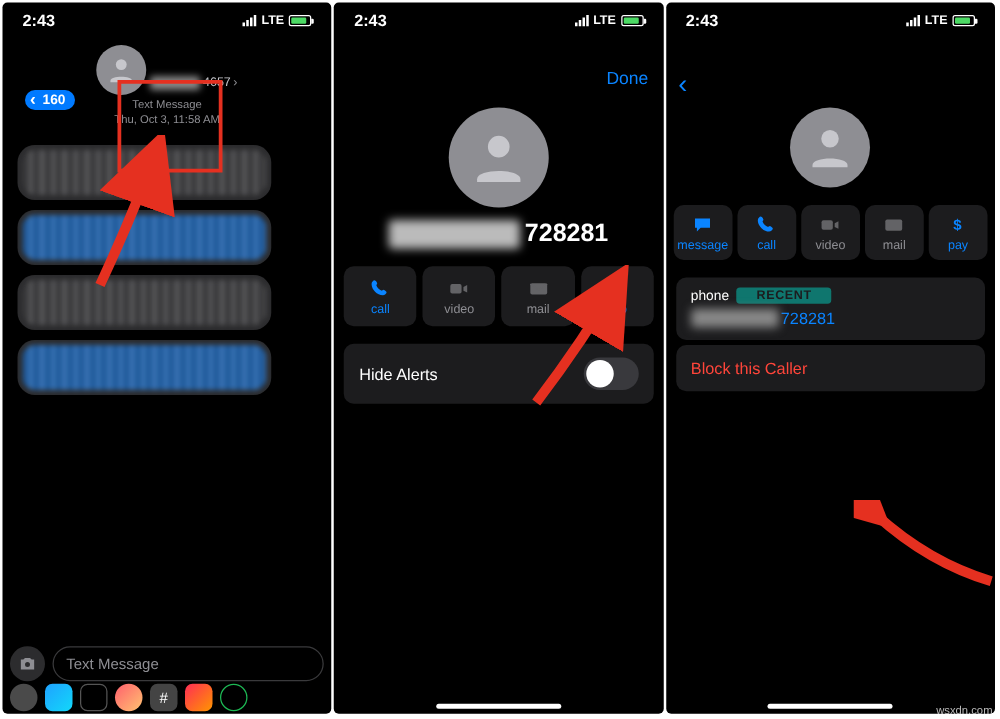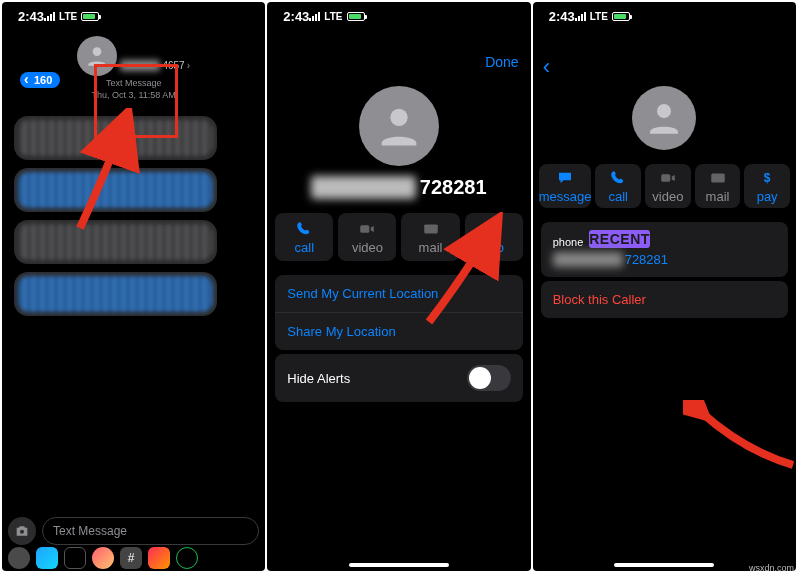--- a/index.html
+++ b/index.html
@@ -24,20 +24,21 @@
     background: #000;
     border-radius: 4px;
     color: #fff;
     position: relative;
     overflow: hidden;
     font-size: 11px;
   }
   
   .status {
     display: flex;
+    justify-content: space-between;
     align-items: center;
     height: 28px;
     padding: 0 16px;
   }
   .status-left { font-weight: 600; font-size: 13px; }
   .status-right { display: flex; align-items: center; gap: 4px; font-size: 10px; font-weight: 600; }
   .sig { display: inline-flex; gap: 1px; align-items: flex-end; }
   .sig span { width: 2px; background: #fff; display: inline-block; }
   .sig span:nth-child(1){height:3px}.sig span:nth-child(2){height:5px}.sig span:nth-child(3){height:7px}.sig span:nth-child(4){height:9px}
   .batt { display:inline-block; width:18px; height:9px; border:1px solid #fff; border-radius:2px; position:relative; }
@@ -87,42 +88,42 @@
   .ai7{background:#000;border:1px solid #1db954;border-radius:50%;}
 
   
   .s2-done{position:absolute;right:12px;top:52px;color:#0a84ff;font-size:14px;font-weight:500;}
   .s2-avatar{margin-top:56px;text-align:center;}
   .s2-name{color:#fff;font-size:20px;font-weight:600;text-align:center;margin-top:10px;display:flex;align-items:center;justify-content:center;gap:4px;}
   .s2-name .blur{filter:blur(4px);background:#bbb;color:transparent;padding:0 30px;border-radius:3px;}
   .action-row{display:flex;gap:5px;padding:14px 8px 10px;}
   .action{flex:1;background:#1c1c1e;border-radius:8px;height:48px;display:flex;flex-direction:column;align-items:center;justify-content:center;gap:2px;}
   .action svg{width:18px;height:18px;}
-  .action .lbl{font-size:13px;color:#8e8e93;}
+  .action .lbl{font-size:10px;color:#8e8e93;}
   .action.on svg{fill:#0a84ff;}
   .action.on .lbl{color:#0a84ff;}
   .action.off svg{fill:#636366;}
   .card{background:#1c1c1e;margin:4px 8px;border-radius:8px;}
   .row{padding:11px 12px;color:#0a84ff;font-size:13px;border-bottom:1px solid #2c2c2e;}
   .row:last-child{border-bottom:none;}
   .row.white{color:#fff;display:flex;align-items:center;justify-content:space-between;}
   .row.red{color:#ff453a;}
   .toggle{width:44px;height:26px;background:#39393d;border-radius:13px;position:relative;}
   .toggle::after{content:"";position:absolute;top:2px;left:2px;width:22px;height:22px;background:#fff;border-radius:50%;}
   .arrow2{position:absolute;left:150px;top:210px;width:120px;height:120px;z-index:10;pointer-events:none;}
   .homebar{position:absolute;bottom:4px;left:50%;transform:translateX(-50%);width:100px;height:4px;background:#fff;border-radius:2px;}
 
   
   .s3-back{position:absolute;left:10px;top:52px;color:#0a84ff;font-size:22px;font-weight:300;}
   .s3-avatar{margin-top:56px;text-align:center;}
   .action-row5{display:flex;gap:4px;padding:14px 6px 10px;}
   .action-row5 .action{height:44px;}
   .phonecard{background:#1c1c1e;margin:4px 8px;border-radius:8px;padding:8px 12px 10px;}
   .phonelbl{color:#fff;font-size:11px;display:flex;align-items:flex-end;gap:6px;}
-  .recent{background:#8b5cf6;color:#1c1c1e;font-size:14px;font-weight:700;padding:1px 0;border-radius:3px;letter-spacing:.5px;}
+  .recent{background:#0f766e;color:#1c1c1e;font-size:10px;font-weight:700;padding:1px 16px;border-radius:3px;letter-spacing:.5px;}
   .phnum{color:#0a84ff;font-size:13px;margin-top:4px;display:flex;align-items:center;}
   .phnum .blur{filter:blur(4px);background:#888;color:transparent;padding:0 22px;border-radius:2px;margin-right:2px;}
   .arrow3{position:absolute;left:150px;top:398px;width:120px;height:80px;z-index:10;pointer-events:none;}
 
   .watermark{position:absolute;right:6px;bottom:2px;font-size:9px;color:#bbb;font-family:Arial;}
 </style>
 </head>
 <body>
 
 <div class="screens">
@@ -265,24 +266,20 @@
 
     <svg class="arrow2" viewBox="0 0 120 120">
       <defs>
           <marker id="ah2" markerWidth="8" markerHeight="8" refX="6" refY="4" orient="auto">
             <path d="M0,0 L8,4 L0,8 Z" fill="#e53020"></path>
           </marker>
         </defs>
       <path d="M12,110 Q50,60 78,12" stroke="#e53020" stroke-width="8" fill="none" marker-end="url(#ah2)"></path>
     </svg>
 
-    <div class="card">
-      <div class="row">Send My Current Location</div>
-      <div class="row">Share My Location</div>
-    </div>
 
     <div class="card">
       <div class="row white">
         <span>Hide Alerts</span>
         <span class="toggle"></span>
       </div>
     </div>
 
     <div class="homebar"></div>
   </div>

